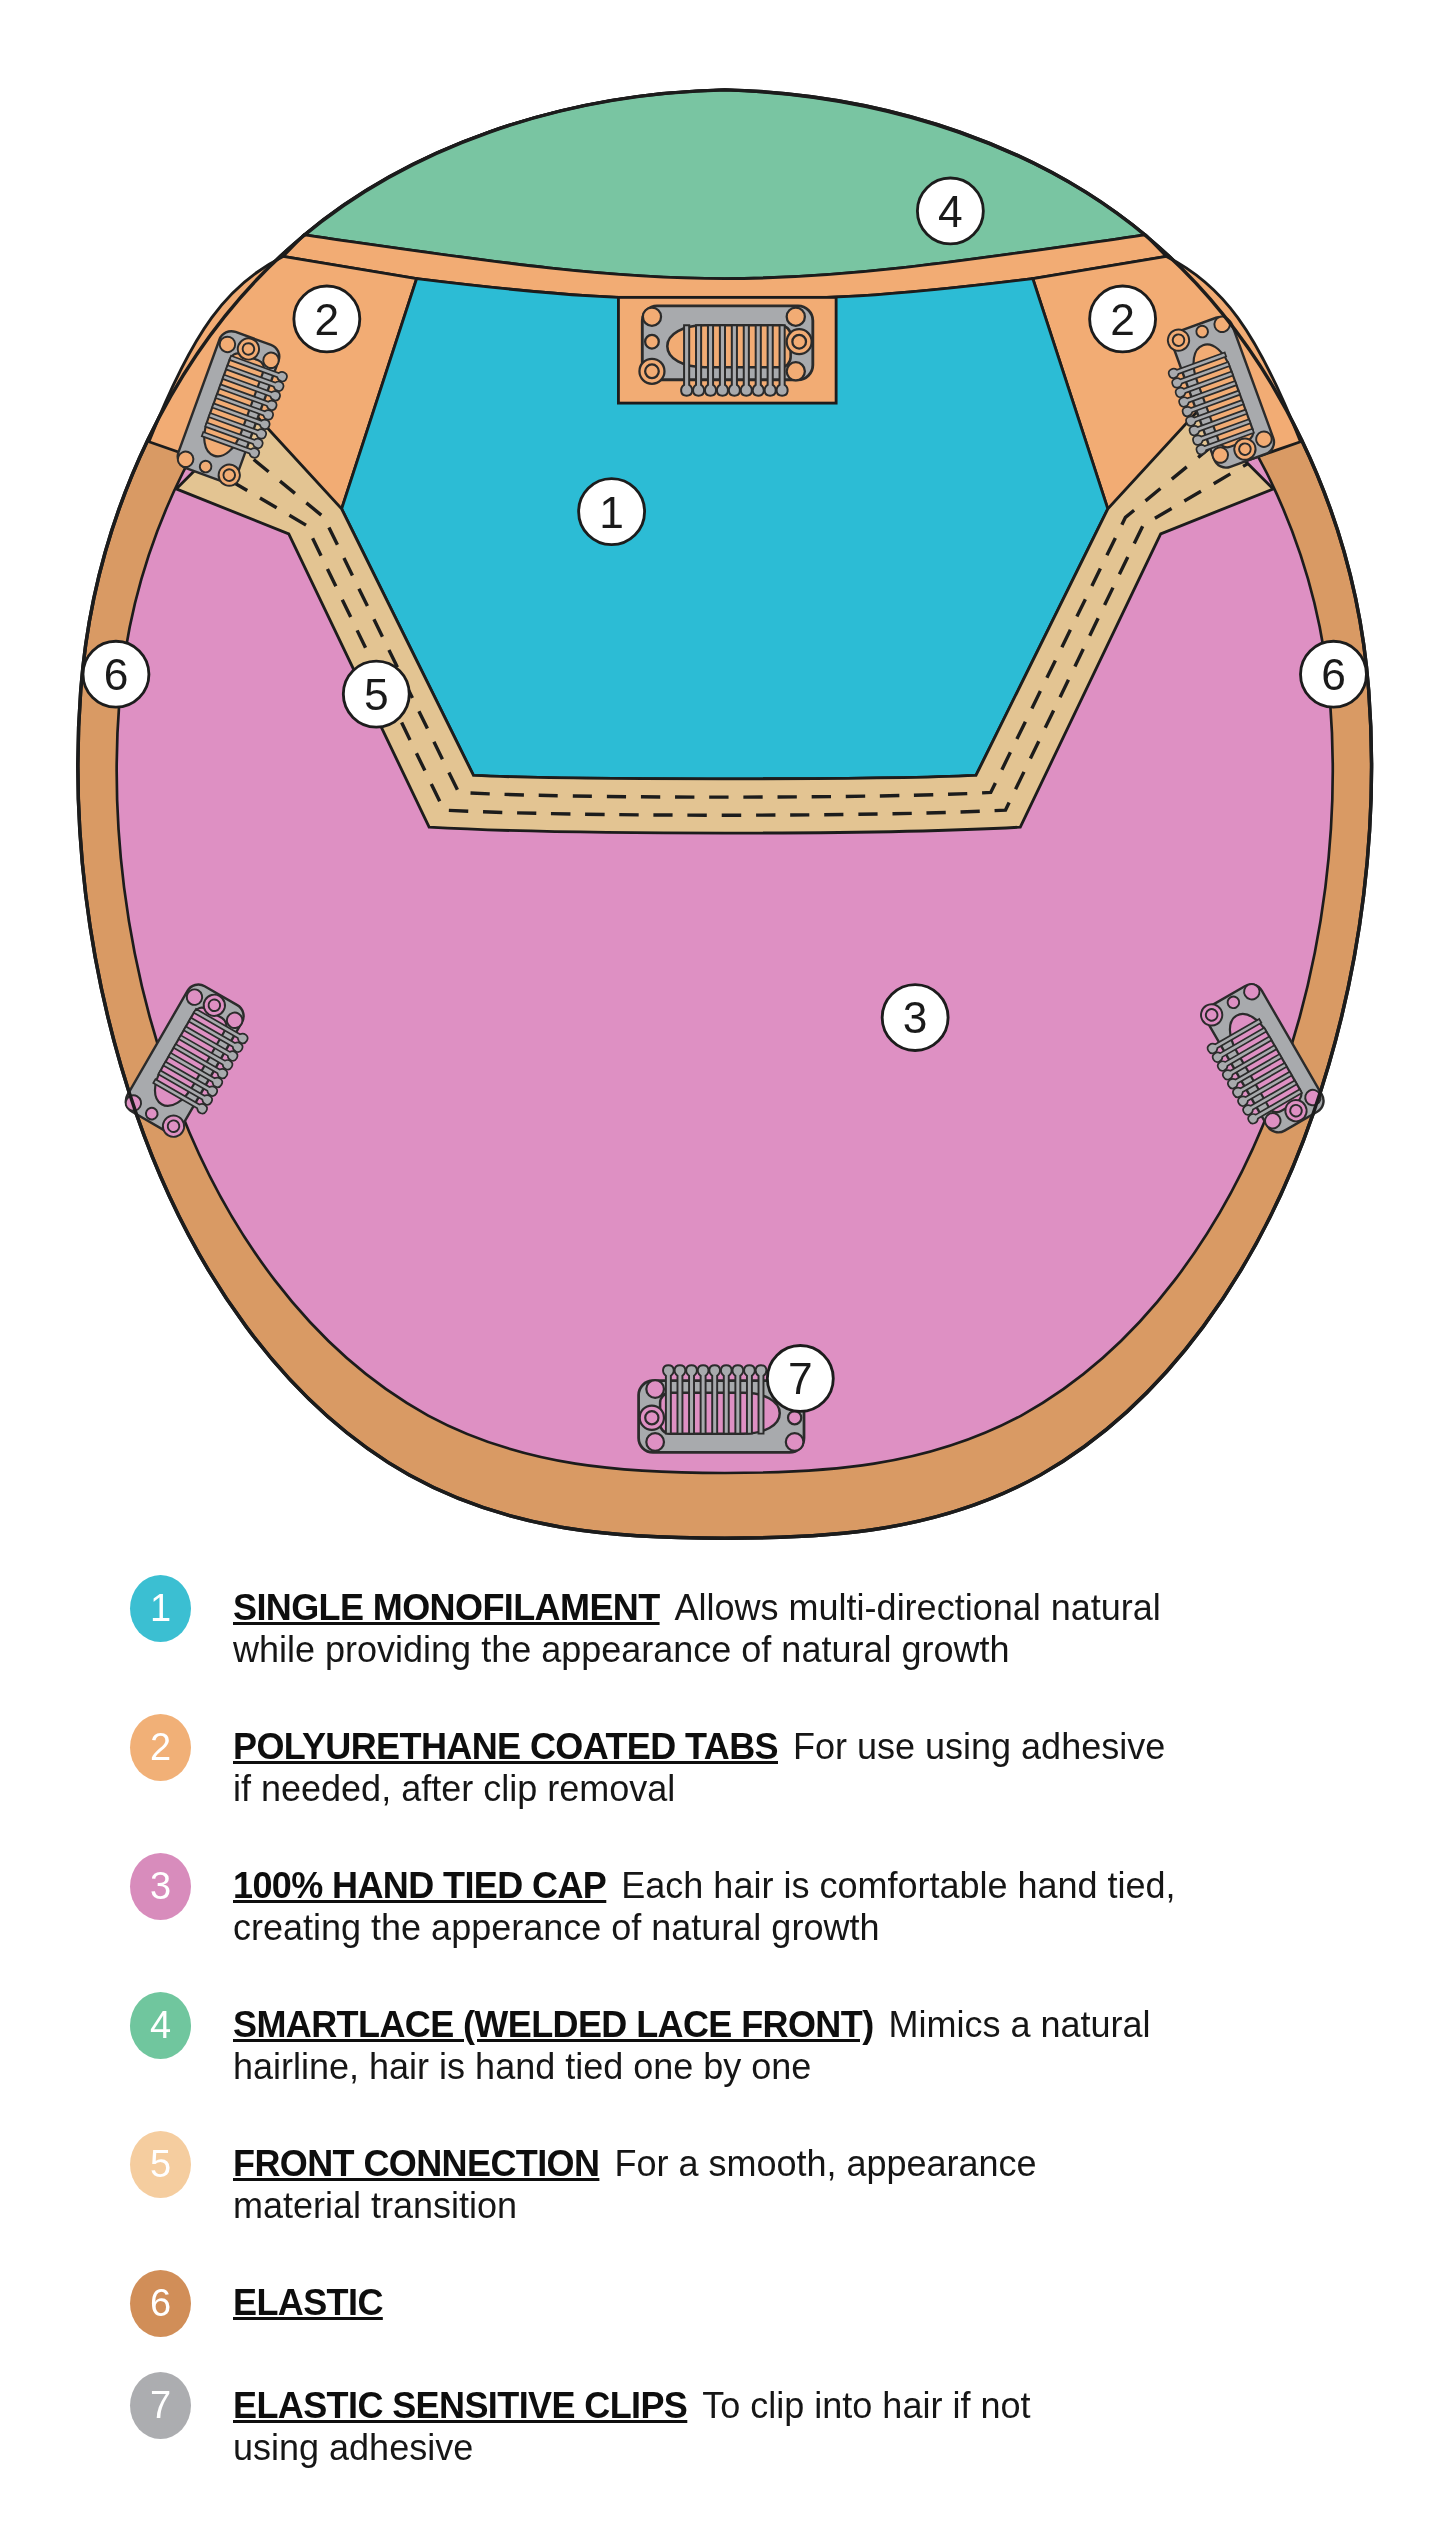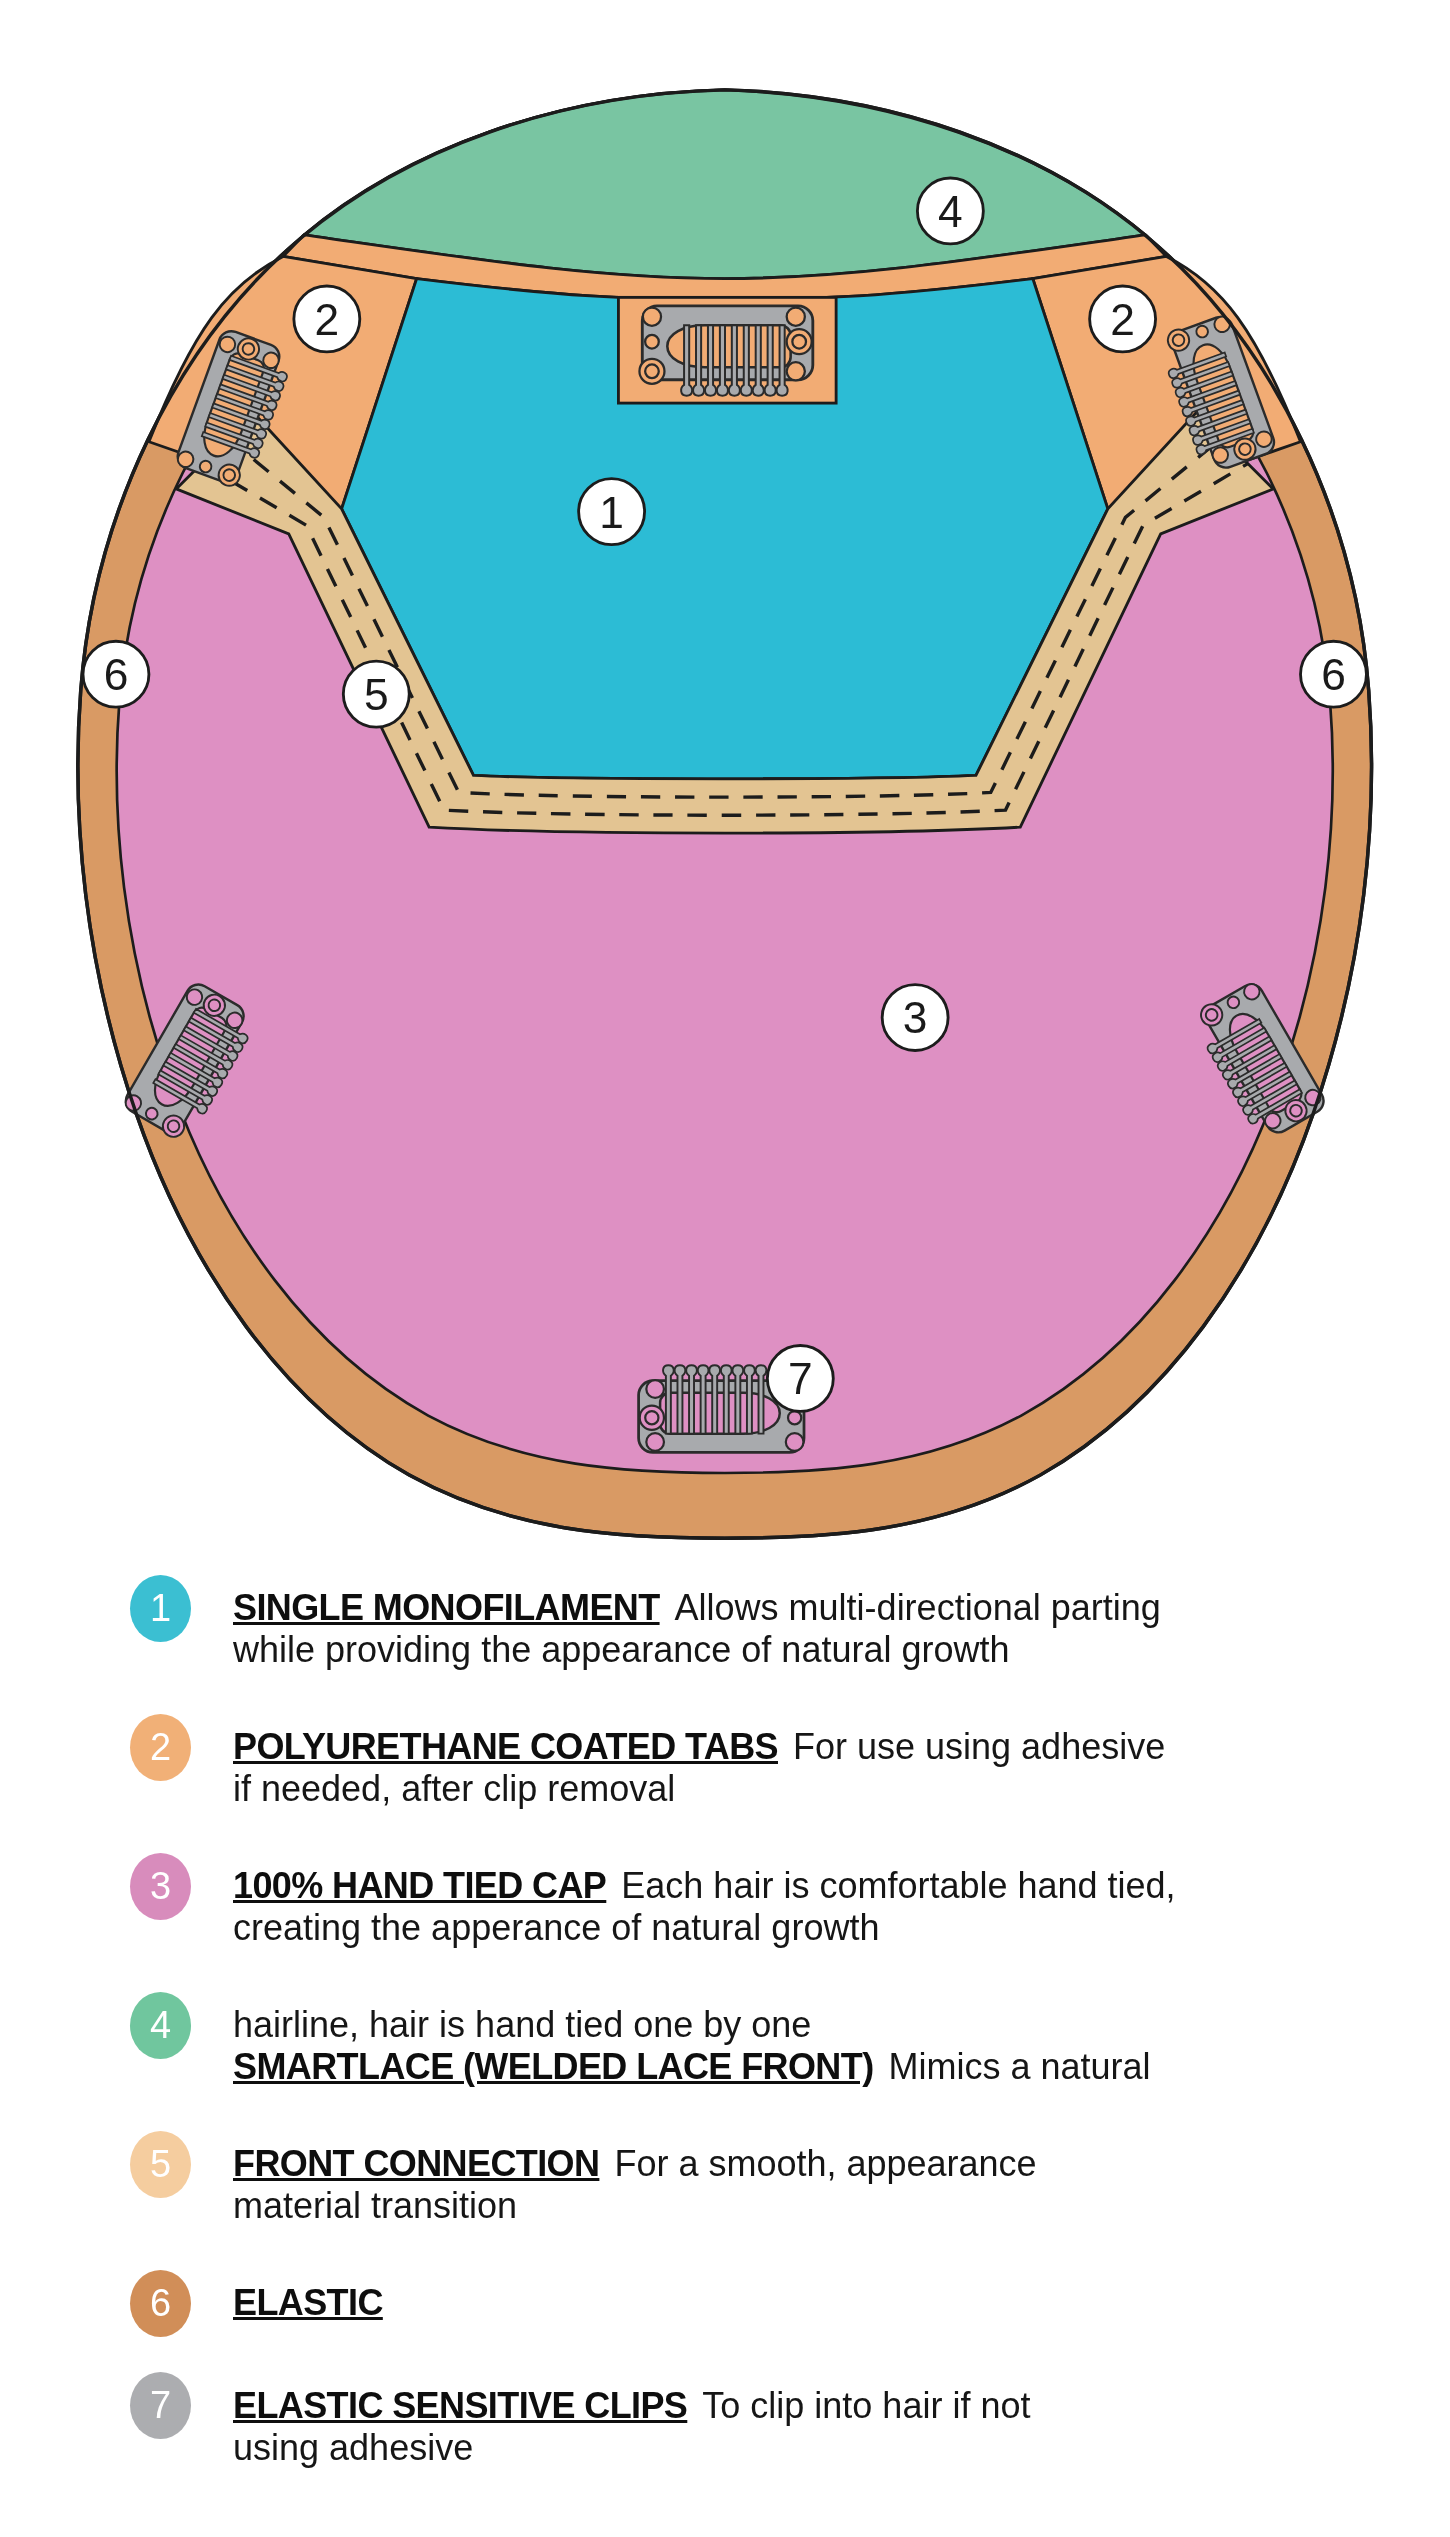--- a/index.html
+++ b/index.html
@@ -185,43 +185,43 @@
         <circle r="58"></circle>
         <text y="28">7</text>
       </g>
     </g>
 </svg>
 
 <div class="legend">
   <div class="lrow">
     <div class="badge" style="background: rgb(59, 191, 210);">1</div>
     <div class="ltext">
-      <div class="line"><span class="ltitle">SINGLE MONOFILAMENT</span><span>Allows multi-directional parting</span></div>
+      <div class="line"><span class="ltitle">SINGLE MONOFILAMENT</span><span>Allows multi-directional natural</span></div>
       <div class="line l2">while providing the appearance of natural growth</div>
     </div>
   </div>
   <div class="lrow">
     <div class="badge" style="background: rgb(241, 176, 119);">2</div>
     <div class="ltext">
       <div class="line"><span class="ltitle">POLYURETHANE COATED TABS</span><span>For use using adhesive</span></div>
       <div class="line l2">if needed, after clip removal</div>
     </div>
   </div>
   <div class="lrow">
     <div class="badge" style="background: rgb(216, 140, 188);">3</div>
     <div class="ltext">
       <div class="line"><span class="ltitle">100% HAND TIED CAP</span><span>Each hair is comfortable hand tied,</span></div>
       <div class="line l2">creating the apperance of natural growth</div>
     </div>
   </div>
   <div class="lrow">
     <div class="badge" style="background: rgb(112, 198, 158);">4</div>
     <div class="ltext">
+      <div class="line"><span class="ltitle">SMARTLACE (WELDED LACE FRONT)</span><span>Mimics a natural</span></div>
       <div class="line l2">hairline, hair is hand tied one by one</div>
-      <div class="line"><span class="ltitle">SMARTLACE (WELDED LACE FRONT)</span><span>Mimics a natural</span></div>
     </div>
   </div>
   <div class="lrow">
     <div class="badge" style="background: rgb(245, 205, 159);">5</div>
     <div class="ltext">
       <div class="line"><span class="ltitle">FRONT CONNECTION</span><span>For a smooth, appearance</span></div>
       <div class="line l2">material transition</div>
     </div>
   </div>
   <div class="lrow single">

